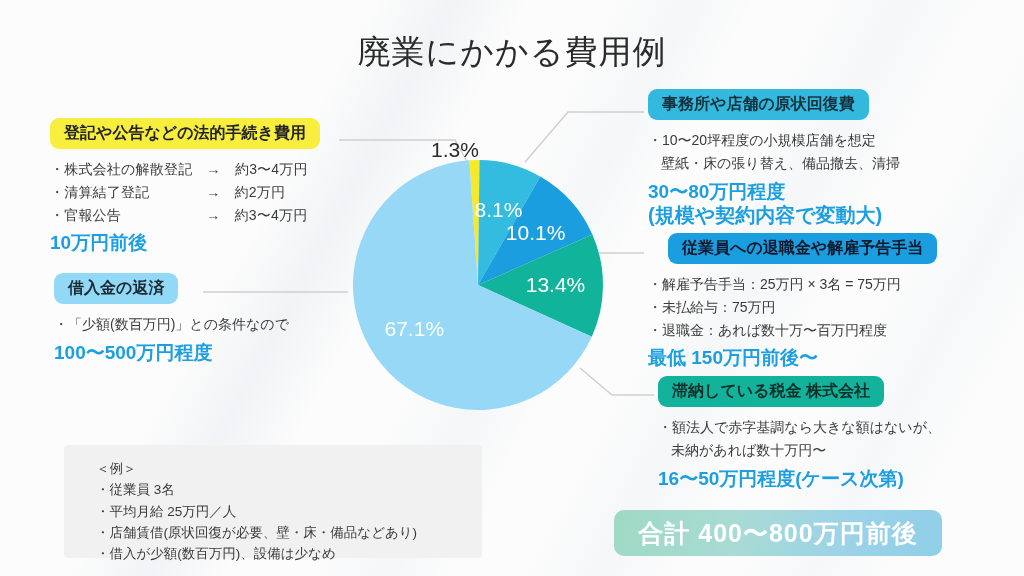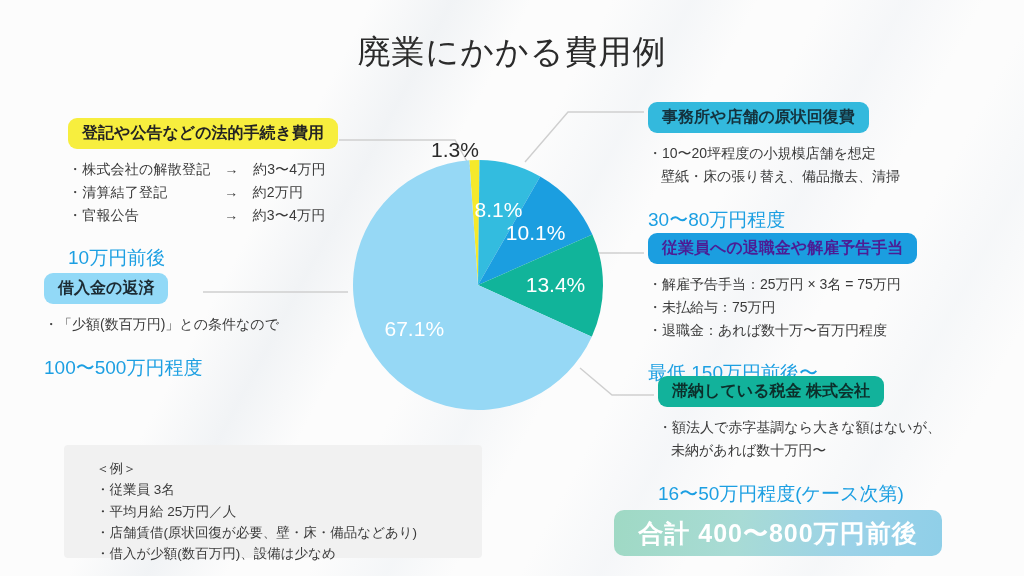--- a/index.html
+++ b/index.html
@@ -48,41 +48,41 @@
     display: inline-block;
     padding: 6px 14px 7px 14px;
     border-radius: 9px;
     font-size: 16px; font-weight: bold;
     white-space: nowrap;
     line-height: 1.15;
   }
   .badge.yellow { background: #f7ee3e; color: #232323; }
   .badge.lightblue { background: #92d9f7; color: #1c2b33; }
   .badge.cyan { background: #33b9dd; color: #14323d; }
-  .badge.blue { background: #1b9ee0; color: #4c1d95; }
+  .badge.blue { background: #1b9ee0; color: #0f172a; margin-left: 20px; }
   .badge.teal { background: #12b29b; color: #0c2f2b; }
 
   .lines { margin-top: 9px; }
   .lines .ln {
     font-size: 14px; color: #3a3a3a; line-height: 1.62;
     white-space: nowrap;
   }
   .lines .ln.indent { padding-left: 13px; }
   .accent {
-    margin-top: 20px;
-    font-size: 19px; font-weight: normal; color: #1c9fe2;
+    margin-top: 5px;
+    font-size: 19px; font-weight: bold; color: #1c9fe2;
     line-height: 1.22; white-space: nowrap;
   }
   .accent .sub { font-size: 20px; display: block; }
 
   
-  #c-legal   { left: 68px;  top: 118px; }
+  #c-legal   { left: 50px;  top: 118px; }
   #c-legal .lines .ln { letter-spacing: .2px; }
-  #c-loan    { left: 44px;  top: 273px; }
-  #c-restore { left: 648px; top: 102px; }
+  #c-loan    { left: 54px;  top: 273px; }
+  #c-restore { left: 648px; top: 89px; }
   #c-sever   { left: 648px; top: 233px; }
   #c-tax     { left: 658px; top: 376px; }
 
   
   #example-box {
     position: absolute; left: 64px; top: 445px;
     width: 418px; height: 113px;
     background: #f1f1f1; border-radius: 4px;
     padding: 13px 0 0 32px;
   }

